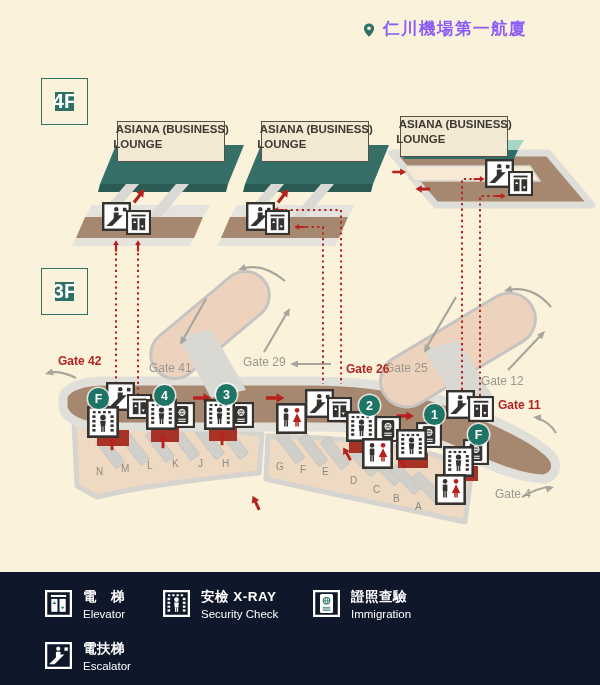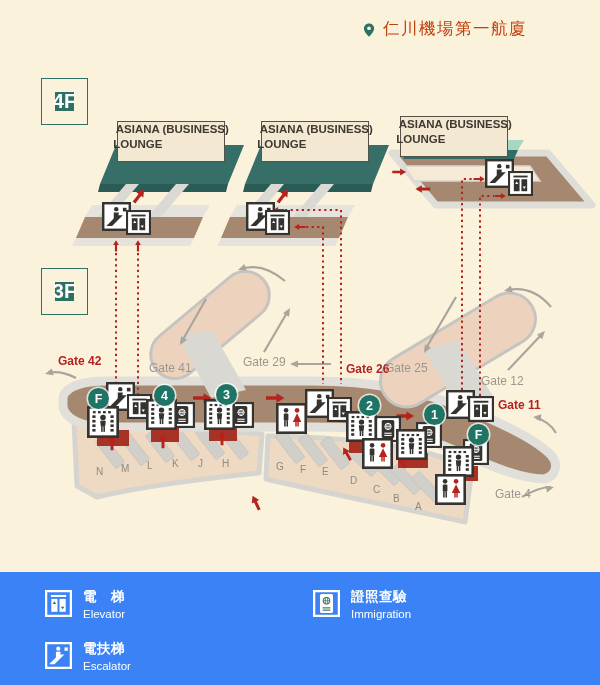--- a/index.html
+++ b/index.html
@@ -1,32 +1,32 @@
 <!DOCTYPE html>
 <html><head>
 <meta charset="utf-8">
 <style>
   html,body{margin:0;padding:0;background:#fbf2dc}
   .stage{position:relative;width:600px;height:685px;background:#fbf2dc;overflow:hidden;
          font-family:"Liberation Sans",sans-serif}
   .abs{position:absolute}
-  .hdr-zh{position:absolute;left:383px;top:18px;font-size:16.5px;font-weight:normal;color:#c2410c;letter-spacing:1.5px}
+  .hdr-zh{position:absolute;left:383px;top:18px;font-size:16.5px;font-weight:bold;color:#8b5cf6;letter-spacing:1.5px}
   .hdr-en{position:absolute;left:367px;top:41px;font-size:15px;font-weight:500;color:#3c3831}
   .badge{position:absolute;width:47px;height:47px;border:1px solid #2c7164;background:#fbf2dc;padding:13px;box-sizing:border-box}
   .badge>div{width:100%;height:100%;background:#2c7164;color:#fff;font-weight:bold;font-size:20px;
              display:flex;align-items:center;justify-content:center}
   .lounge{position:absolute;width:108px;height:41px;background:#f3e8d2;border:1.6px solid #55504a;color:#3f3a31;
           font-weight:bold;font-size:11.5px;text-align:center;display:flex;flex-direction:row;justify-content:center;
           line-height:1.3;box-sizing:border-box}
   .gate{position:absolute;font-size:12px;color:#9b978f;white-space:nowrap}
   .gate.red{color:#b4231f;font-weight:bold}
   .zone{position:absolute;font-size:10px;color:#8f8b82}
   .mkr{position:absolute;width:21px;height:21px;border-radius:50%;background:#1e7565;color:#fff;font-size:12.5px;
        font-weight:bold;display:flex;align-items:center;justify-content:center;box-shadow:0 0 0 1.5px rgba(255,255,255,.75)}
-  .legend{position:absolute;left:0;top:572px;width:600px;height:113px;background:#3b82f6}
+  .legend{position:absolute;left:0;top:572px;width:600px;height:113px;background:#0f172a}
   .leg-item{position:absolute;display:flex;gap:11px;align-items:flex-start}
   .leg-zh{font-size:13.5px;font-weight:bold;color:#fff;letter-spacing:.5px;line-height:1.1}
   .leg-en{font-size:11.5px;color:#fff;margin-top:3px}
   .licon{width:27px;height:27px;flex:0 0 27px;--box:transparent;--ink:#fff;--cut:#2b7164;--fem:#fff}
   svg{display:block}
 </style>
 </head>
 <body>
 
 <div class="stage">
@@ -324,20 +324,29 @@
     </div>
     <div class="leg-item" style="left:45px;top:70px">
       <svg class="licon" viewBox="0 0 24 24">
           <use href="#sy-esc"></use>
         </svg>
       <div>
           <div class="leg-zh">電扶梯</div>
            <div class="leg-en">Escalator</div>
         </div>
     </div>
+    <div class="leg-item" style="left:163px;top:18px">
+      <svg class="licon" viewBox="0 0 24 24">
+          <use href="#sy-sec"></use>
+        </svg>
+      <div>
+          <div class="leg-zh">安檢 X-RAY</div>
+           <div class="leg-en">Security Check</div>
+        </div>
+    </div>
     <div class="leg-item" style="left:313px;top:18px">
       <svg class="licon" viewBox="0 0 24 24">
           <use href="#sy-imm"></use>
         </svg>
       <div>
           <div class="leg-zh">證照查驗</div>
            <div class="leg-en">Immigration</div>
         </div>
     </div>
   </div>

